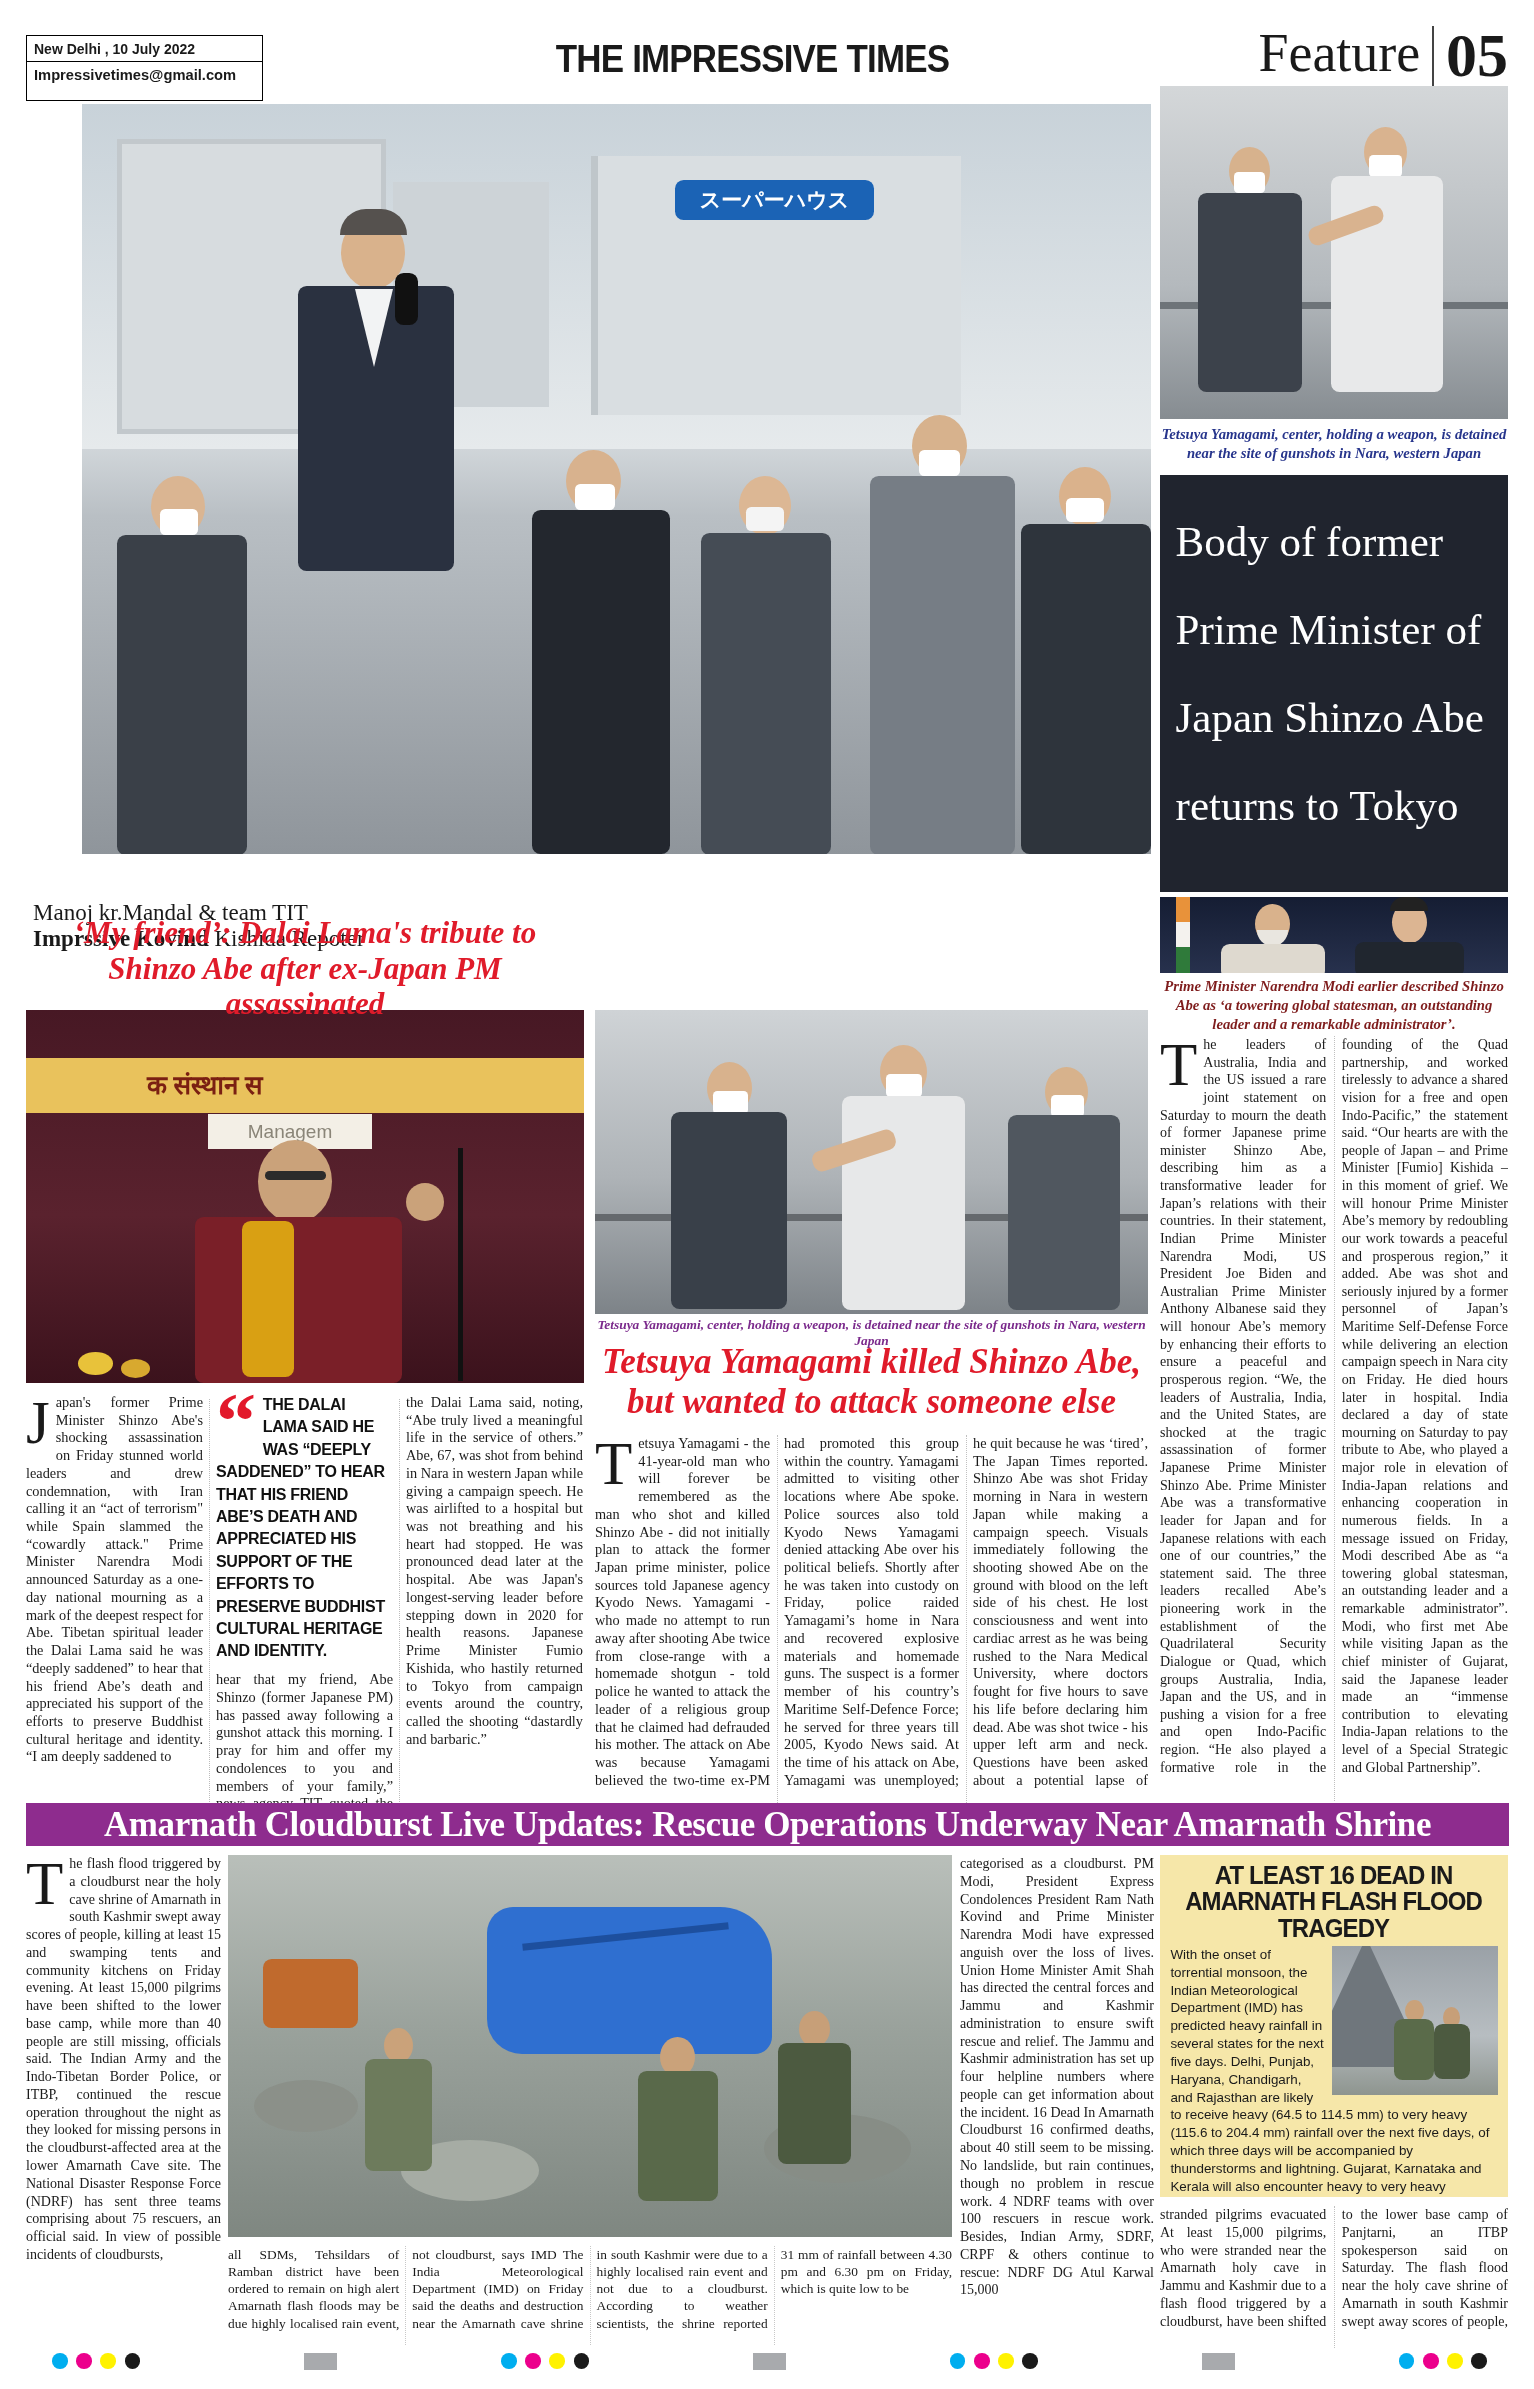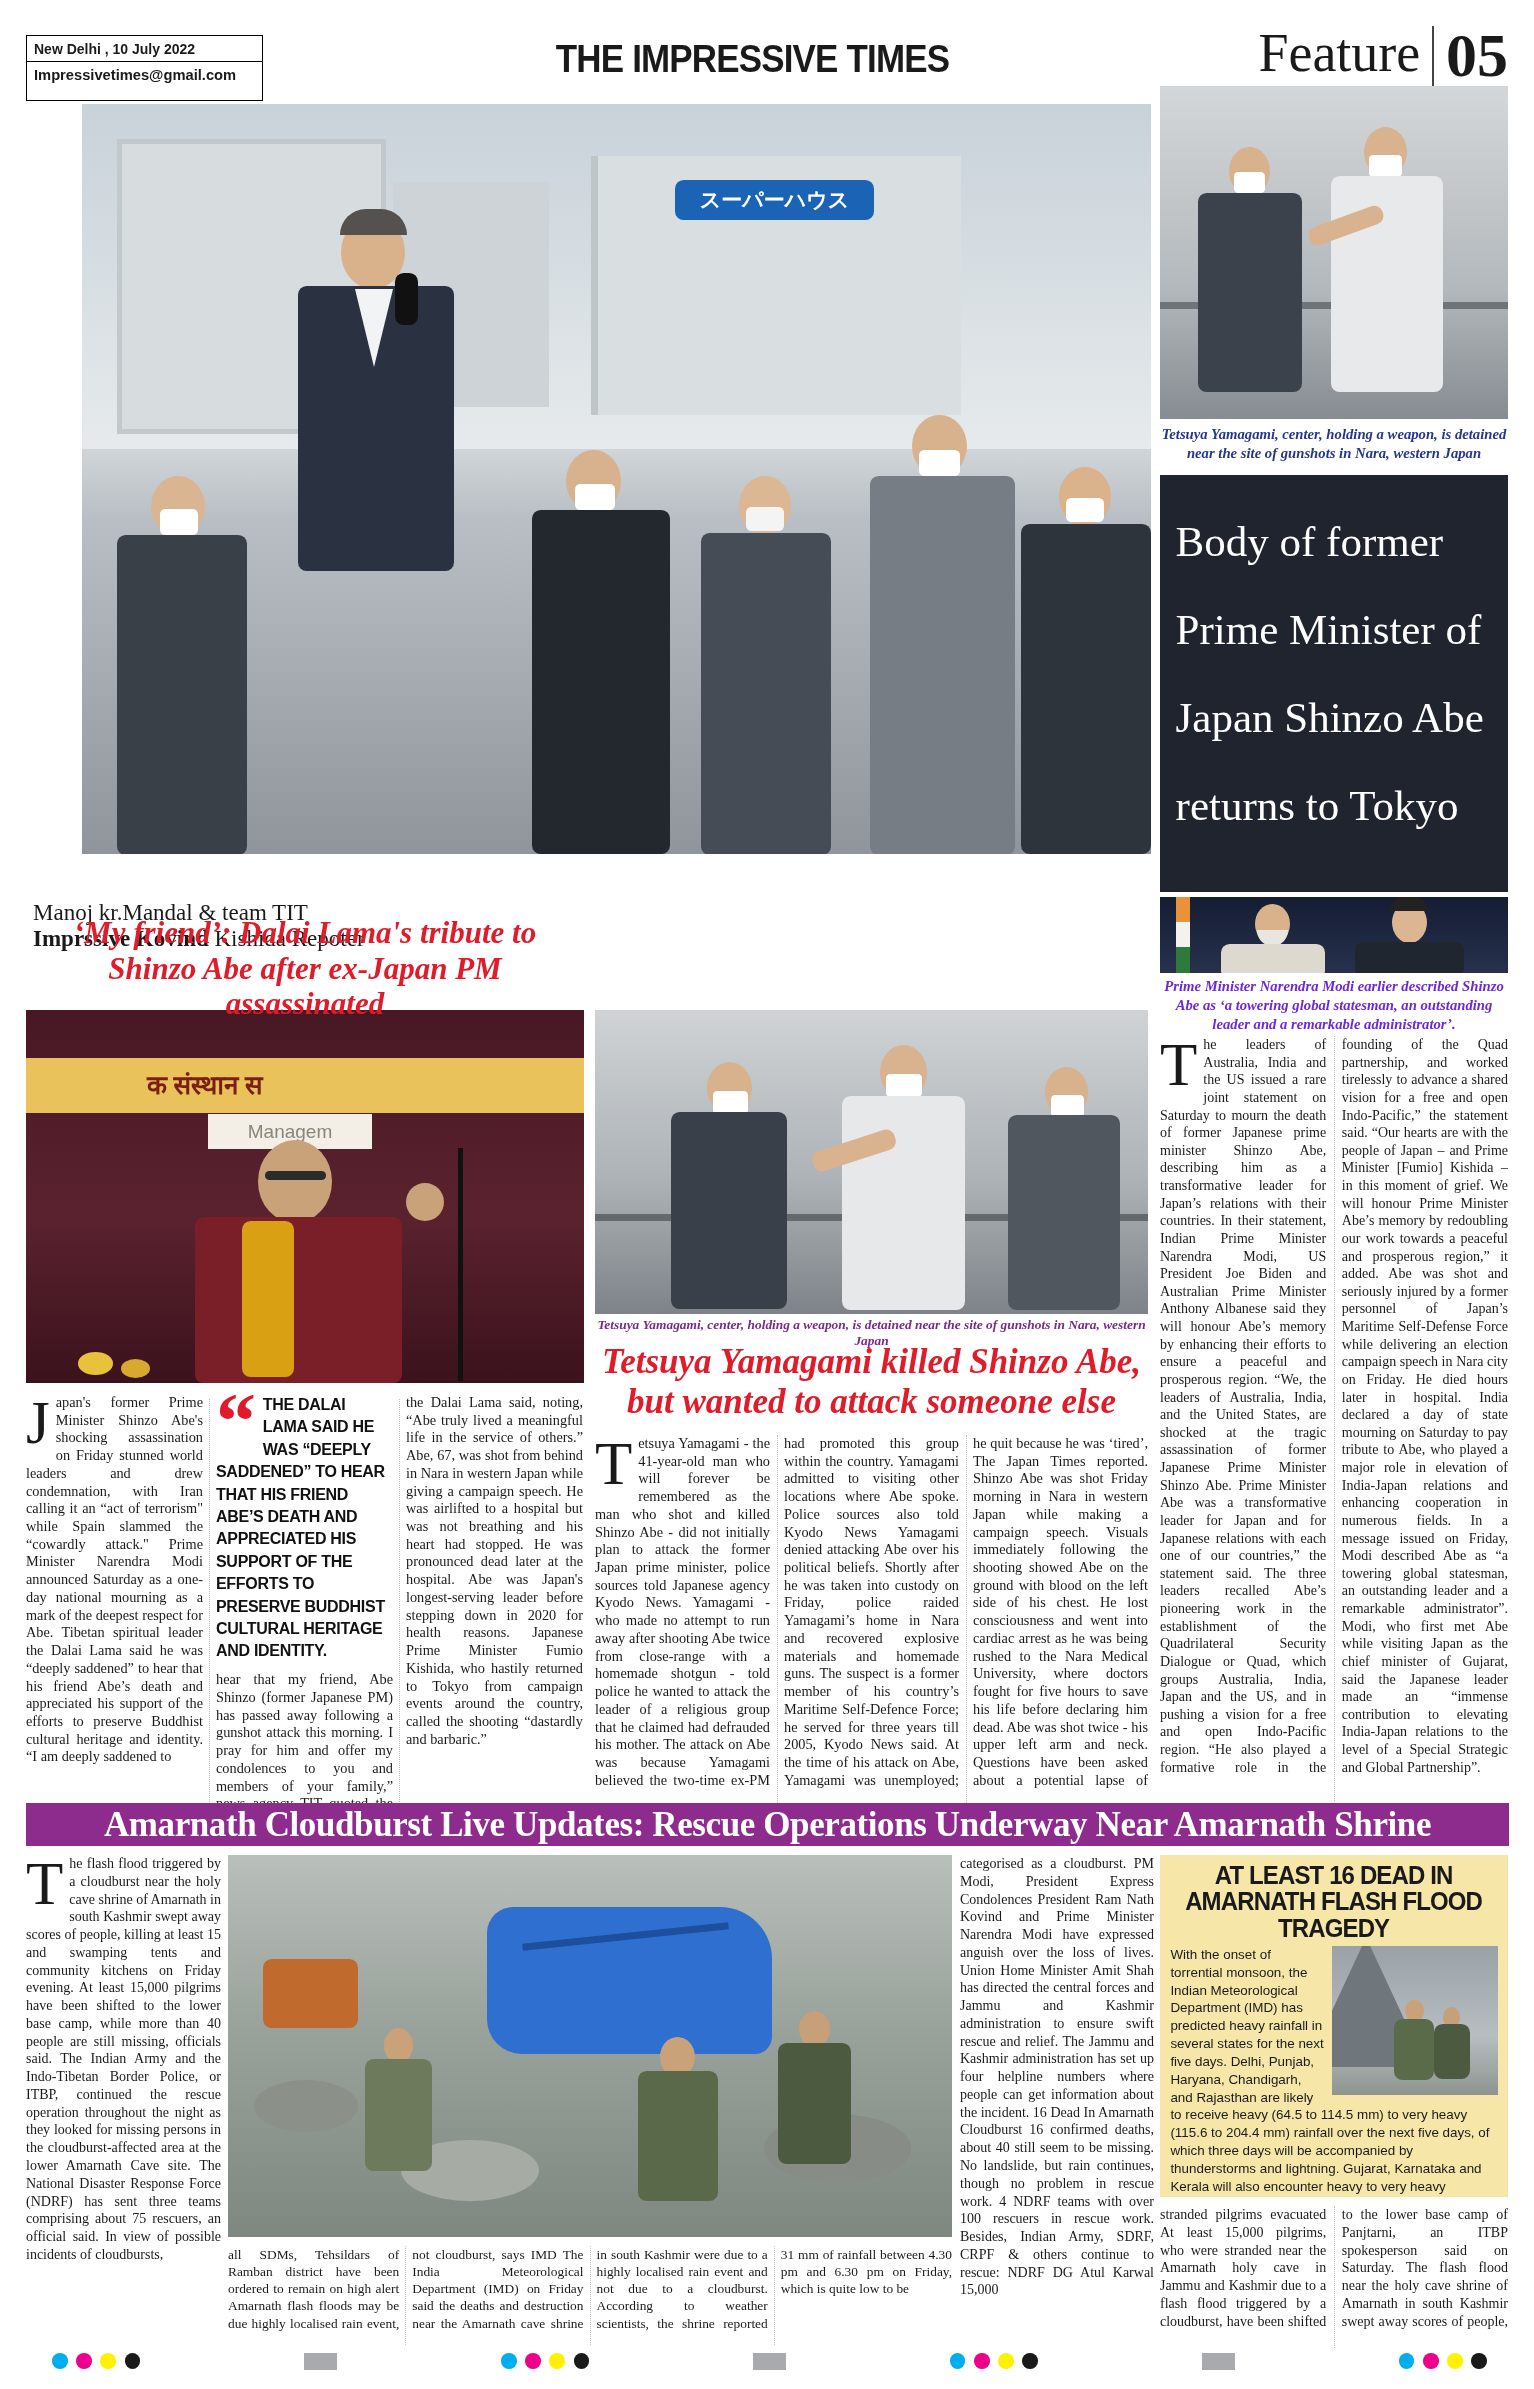--- a/index.html
+++ b/index.html
@@ -29,21 +29,21 @@
   
   .byline{left:26px;top:898px;width:372px;background:#fff;padding:1.7px 5.2px 3.5px 7px;}
   .byline .l1{font-size:23px;}
   .byline .l2{font-size:23px;}
   .byline .l2 b{font-weight:bold;}
   .cap-blue{left:1160px;top:425px;width:348px;text-align:center;color:#27358c;
             font-weight:bold;font-style:italic;font-size:14.7px;line-height:1.3;}
   .headline-box{left:1160px;top:475px;width:348px;height:417px;background:#20242e;color:#fff;
                 padding:22.5px 15.6px;box-sizing:border-box;}
   .headline-box .t{font-size:43px;font-weight:normal;line-height:2.05;}
-  .cap-teal{left:1160px;top:977px;width:348px;text-align:center;color:#6d28d9;
+  .cap-teal{left:1160px;top:977px;width:348px;text-align:center;color:#7f1d1d;
             font-weight:bold;font-style:italic;font-size:14.7px;line-height:1.28;}
   .cap-purple{left:595px;top:1317px;width:553px;text-align:center;color:#7b2a8c;
               font-weight:bold;font-style:italic;font-size:13.4px;}
   .red-head{color:#e01b2a;font-weight:bold;font-style:italic;text-align:center;line-height:1.15;}
   .dalai-head{left:26px;top:915px;width:558px;font-size:31px;}
   .yama-head{left:595px;top:1342px;width:553px;font-size:35px;}
 
   
   .body-txt{font-size:14.3px;line-height:1.24;text-align:justify;overflow:hidden;}
   .dropcap::first-letter{float:left;font-size:61px;line-height:.82;padding:3.5px 6px 0 0;}

